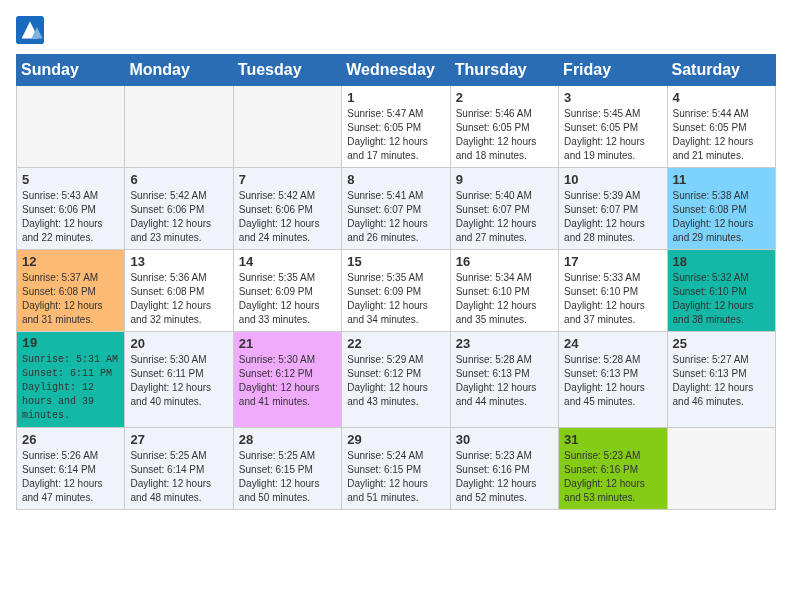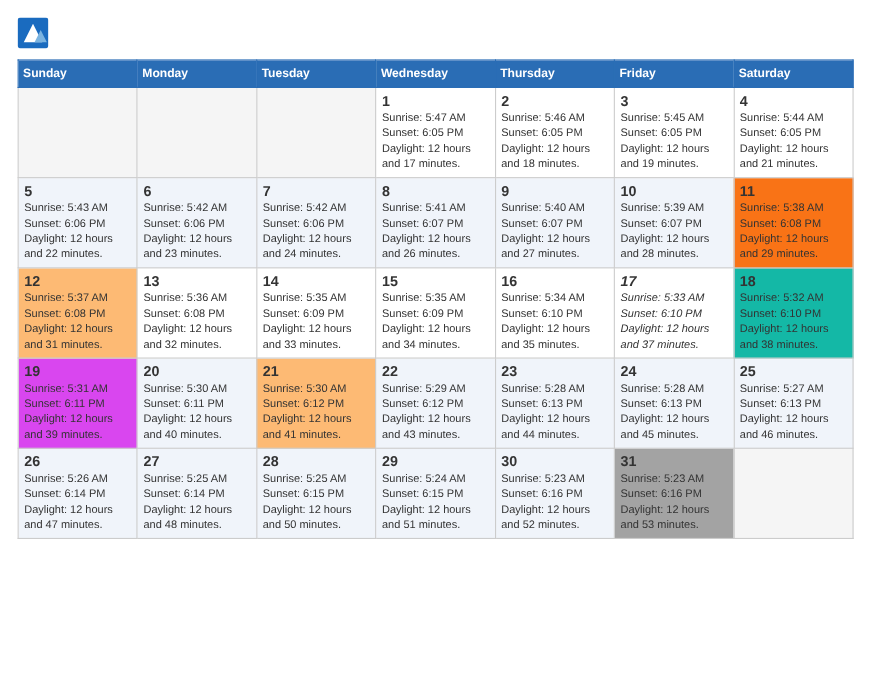--- a/index.html
+++ b/index.html
@@ -47,21 +47,21 @@
     .calendar {
       width: 100%;
       border-collapse: collapse;
       font-size: 11px;
     }
     .calendar th {
       background-color: #2a6db5;
       color: #fff;
       padding: 6px 4px;
       text-align: left;
-      font-size: 11px;
+      font-size: 16px;
       border: 1px solid #2a6db5;
     }
     .calendar td {
       border: 1px solid #ccc;
       vertical-align: top;
       padding: 4px 5px;
       width: calc(100% / 7);
       min-height: 80px;
       color: #333;
       background: #fff;
@@ -160,21 +160,21 @@
           <div class="day-info">Sunrise: 5:41 AM<br>Sunset: 6:07 PM<br>Daylight: 12 hours and 26 minutes.</div>
         </td>
         <td style="background: rgb(240, 244, 250);">
           <span class="day-number">9</span>
           <div class="day-info">Sunrise: 5:40 AM<br>Sunset: 6:07 PM<br>Daylight: 12 hours and 27 minutes.</div>
         </td>
         <td style="background: rgb(240, 244, 250); margin-left: 35px;">
           <span class="day-number">10</span>
           <div class="day-info">Sunrise: 5:39 AM<br>Sunset: 6:07 PM<br>Daylight: 12 hours and 28 minutes.</div>
         </td>
-        <td style="background: #f97316;">
+        <td style="background: #7dd3fc;">
           <span class="day-number">11</span>
           <div class="day-info">Sunrise: 5:38 AM<br>Sunset: 6:08 PM<br>Daylight: 12 hours and 29 minutes.</div>
         </td>
       </tr>
       <tr>
         <td style="background: #fdba74;">
           <span class="day-number">12</span>
           <div class="day-info">Sunrise: 5:37 AM<br>Sunset: 6:08 PM<br>Daylight: 12 hours and 31 minutes.</div>
         </td>
         <td style="background: rgb(255, 255, 255);">
@@ -186,39 +186,39 @@
           <div class="day-info">Sunrise: 5:35 AM<br>Sunset: 6:09 PM<br>Daylight: 12 hours and 33 minutes.</div>
         </td>
         <td style="background: rgb(255, 255, 255);">
           <span class="day-number">15</span>
           <div class="day-info">Sunrise: 5:35 AM<br>Sunset: 6:09 PM<br>Daylight: 12 hours and 34 minutes.</div>
         </td>
         <td style="background: rgb(255, 255, 255);">
           <span class="day-number">16</span>
           <div class="day-info">Sunrise: 5:34 AM<br>Sunset: 6:10 PM<br>Daylight: 12 hours and 35 minutes.</div>
         </td>
-        <td style="background: rgb(255, 255, 255); font-style: italic;">
+        <td style="background: rgb(255, 255, 255);">
           <span class="day-number">17</span>
           <div class="day-info">Sunrise: 5:33 AM<br>Sunset: 6:10 PM<br>Daylight: 12 hours and 37 minutes.</div>
         </td>
         <td style="background: #14b8a6;">
           <span class="day-number">18</span>
           <div class="day-info">Sunrise: 5:32 AM<br>Sunset: 6:10 PM<br>Daylight: 12 hours and 38 minutes.</div>
         </td>
       </tr>
       <tr>
-        <td style="background: #d946ef;">
+        <td style="background: #14b8a6; font-family: Liberation Mono, monospace;">
           <span class="day-number">19</span>
           <div class="day-info">Sunrise: 5:31 AM<br>Sunset: 6:11 PM<br>Daylight: 12 hours and 39 minutes.</div>
         </td>
         <td style="background: rgb(240, 244, 250);">
           <span class="day-number">20</span>
           <div class="day-info">Sunrise: 5:30 AM<br>Sunset: 6:11 PM<br>Daylight: 12 hours and 40 minutes.</div>
         </td>
-        <td style="background: #fdba74;">
+        <td style="background: #f0abfc;">
           <span class="day-number">21</span>
           <div class="day-info">Sunrise: 5:30 AM<br>Sunset: 6:12 PM<br>Daylight: 12 hours and 41 minutes.</div>
         </td>
         <td style="background: rgb(240, 244, 250);">
           <span class="day-number">22</span>
           <div class="day-info">Sunrise: 5:29 AM<br>Sunset: 6:12 PM<br>Daylight: 12 hours and 43 minutes.</div>
         </td>
         <td style="background: rgb(240, 244, 250);">
           <span class="day-number">23</span>
           <div class="day-info">Sunrise: 5:28 AM<br>Sunset: 6:13 PM<br>Daylight: 12 hours and 44 minutes.</div>
@@ -246,20 +246,20 @@
           <div class="day-info">Sunrise: 5:25 AM<br>Sunset: 6:15 PM<br>Daylight: 12 hours and 50 minutes.</div>
         </td>
         <td style="background: rgb(240, 244, 250);">
           <span class="day-number">29</span>
           <div class="day-info">Sunrise: 5:24 AM<br>Sunset: 6:15 PM<br>Daylight: 12 hours and 51 minutes.</div>
         </td>
         <td style="background: rgb(240, 244, 250);">
           <span class="day-number">30</span>
           <div class="day-info">Sunrise: 5:23 AM<br>Sunset: 6:16 PM<br>Daylight: 12 hours and 52 minutes.</div>
         </td>
-        <td style="background: #a3a3a3;">
+        <td style="background: #84cc16;">
           <span class="day-number">31</span>
           <div class="day-info">Sunrise: 5:23 AM<br>Sunset: 6:16 PM<br>Daylight: 12 hours and 53 minutes.</div>
         </td>
         <td class="empty" style="background: rgb(245, 245, 245);"></td>
       </tr>
     </tbody>
 </table>
 
 </body></html>

